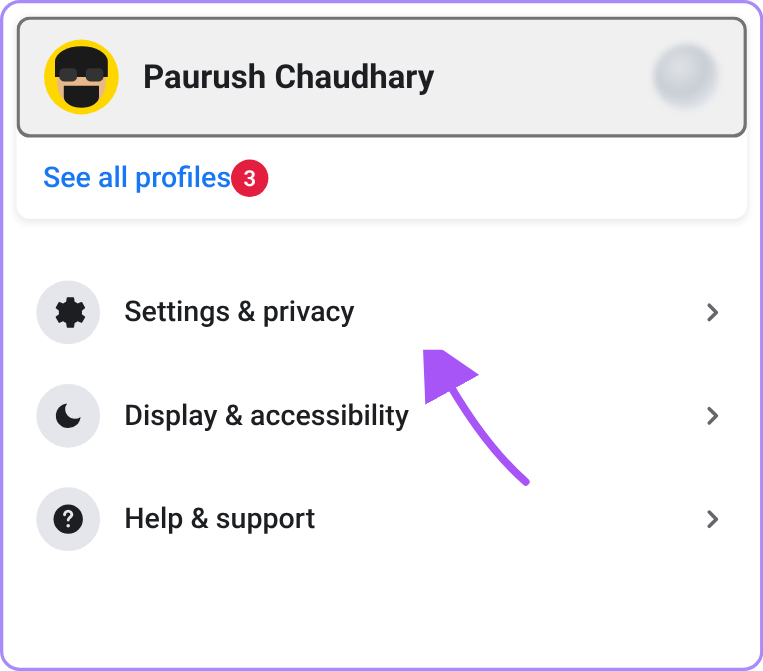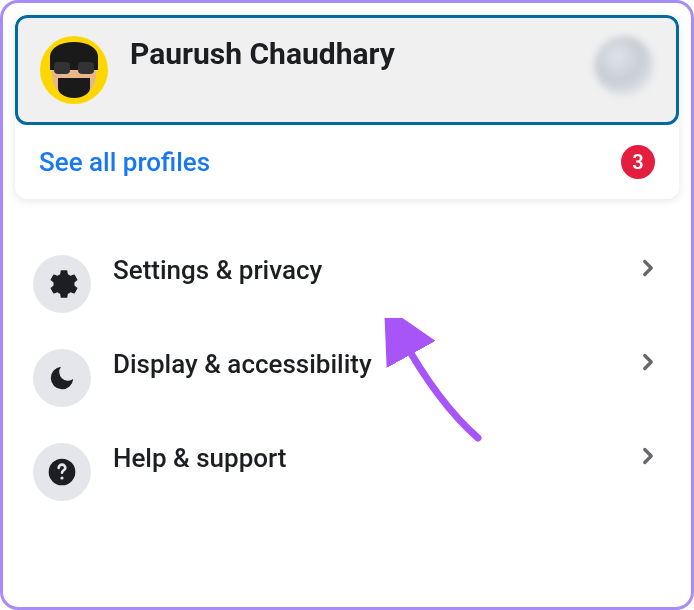--- a/index.html
+++ b/index.html
@@ -20,23 +20,24 @@
     }
     .profile-card {
       background: #ffffff;
       border-radius: 12px;
       box-shadow: 0 2px 8px rgba(0,0,0,0.1);
       overflow: hidden;
       margin-bottom: 30px;
     }
     .profile-row {
       display: flex;
+      align-items: center;
       padding: 18px 22px;
       background: #f0f0f0;
-      border: 3px solid #0369a1;
+      border: 3px solid #737373;
       border-radius: 12px;
       cursor: pointer;
     }
     .avatar {
       width: 68px;
       height: 68px;
       border-radius: 50%;
       background: #ffd700;
       position: relative;
       overflow: hidden;
@@ -96,21 +97,20 @@
       width: 60px;
       height: 60px;
       border-radius: 50%;
       background: radial-gradient(circle at 40% 35%, #e0e4e8 0%, #c8cdd4 45%, #dde1e6 70%, #eef1f4 100%);
       filter: blur(3px);
       flex-shrink: 0;
     }
     .see-all-row {
       display: flex;
       align-items: center;
-      justify-content: space-between;
       padding: 20px 24px;
       cursor: pointer;
     }
     .see-all-text {
       font-size: 26px;
       font-weight: 500;
       color: #1877f2;
     }
     .badge {
       width: 34px;
@@ -122,20 +122,21 @@
       align-items: center;
       justify-content: center;
       font-size: 20px;
       font-weight: 600;
     }
     .menu-list {
       padding: 8px 4px;
     }
     .menu-item {
       display: flex;
+      align-items: center;
       padding: 18px 14px;
       cursor: pointer;
     }
     .menu-icon-circle {
       width: 58px;
       height: 58px;
       border-radius: 50%;
       background: #e4e6eb;
       display: flex;
       align-items: center;

